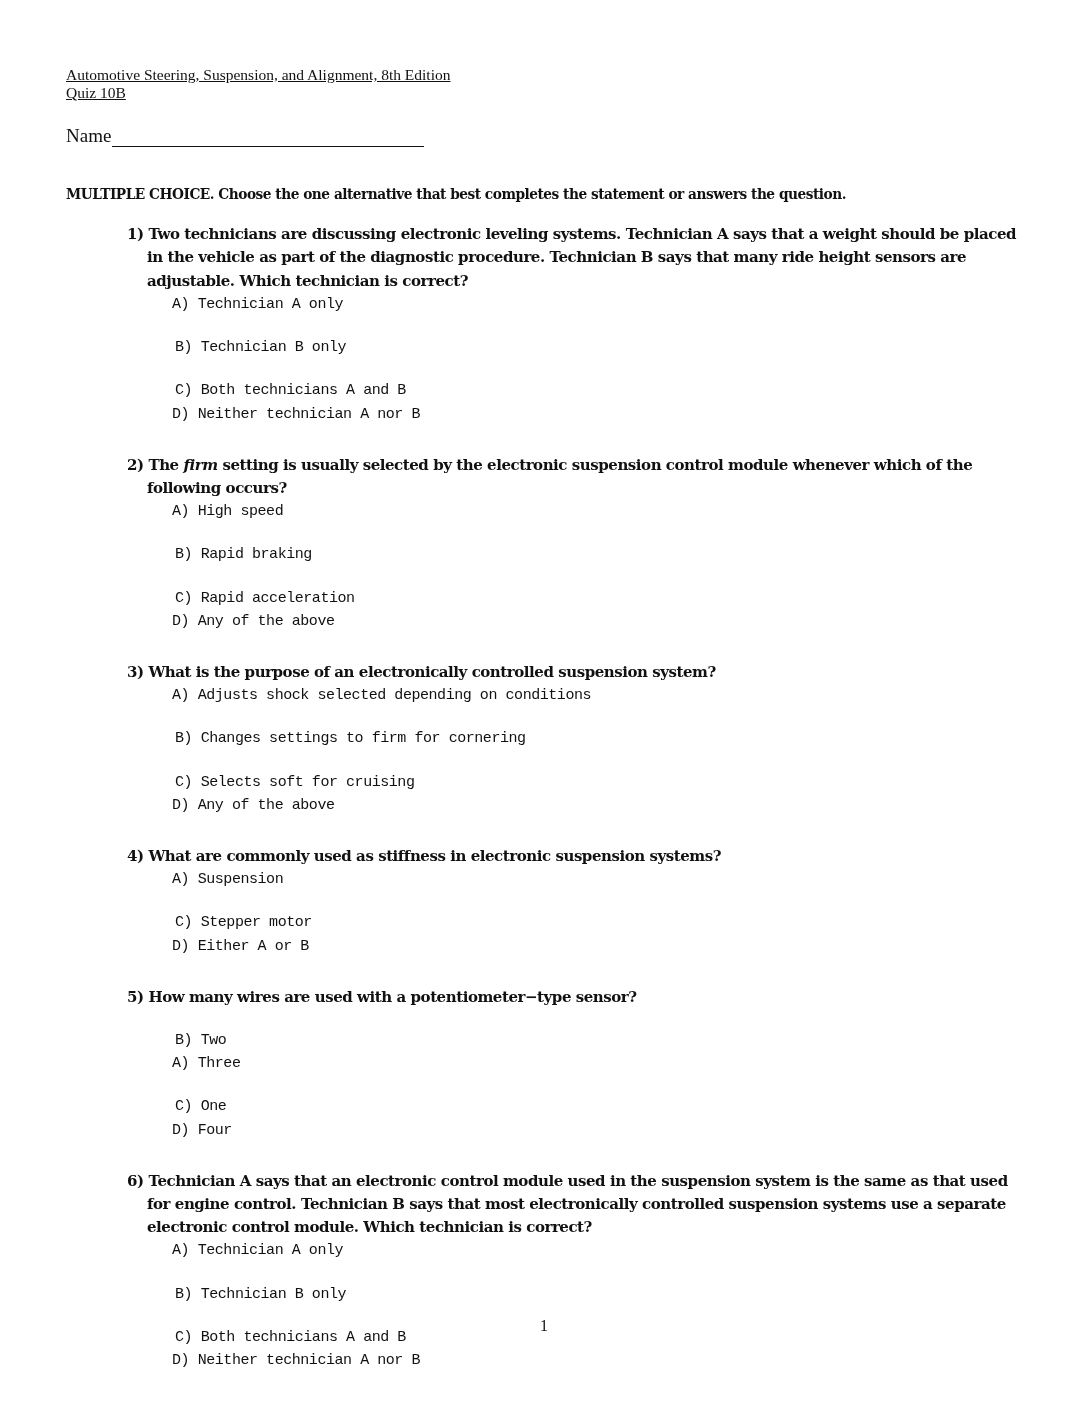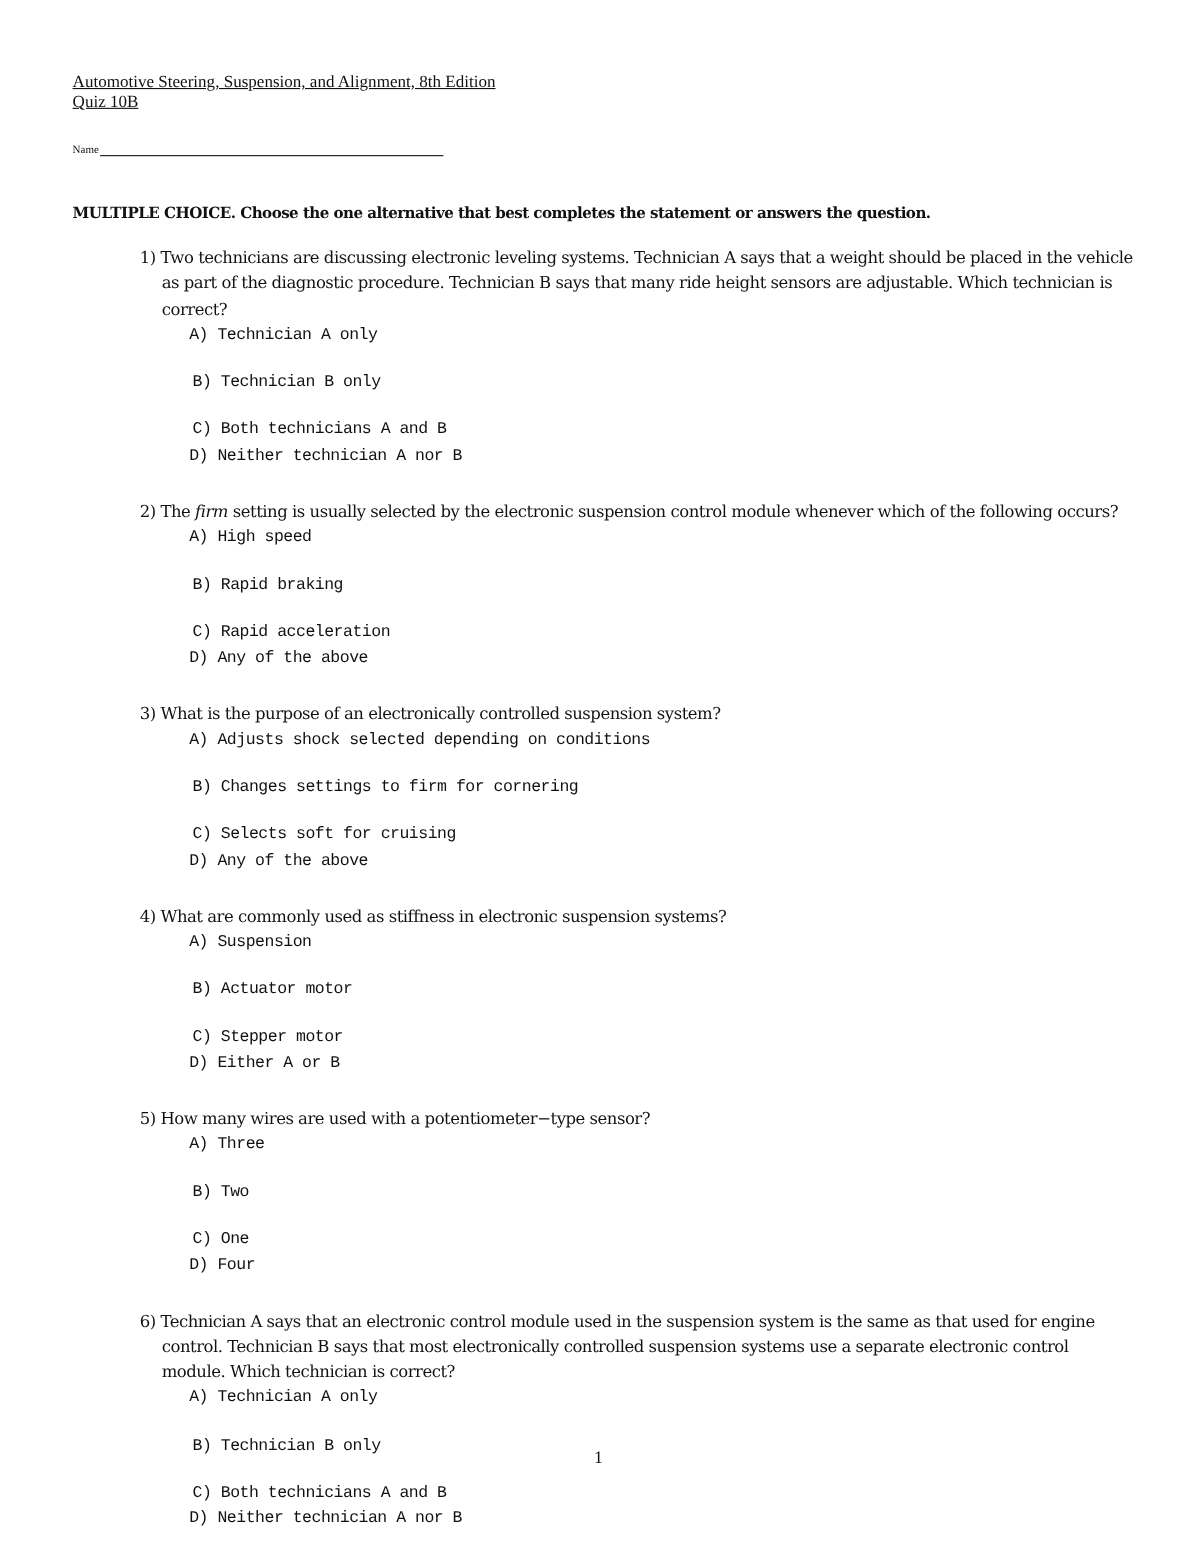--- a/index.html
+++ b/index.html
@@ -1,23 +1,23 @@
 <!DOCTYPE html>
 <html><head>
 <meta charset="utf-8">
 <style>
   html, body { margin: 0; padding: 0; background: #ffffff; }
   body { width: 1088px; height: 1408px; position: relative; overflow: hidden; color: #111; }
   .header { position: absolute; left: 66px; top: 66px; font-family: "Liberation Serif", serif; font-size: 15.5px; line-height: 18px; text-decoration: underline; }
-  .name-row { position: absolute; left: 66px; top: 125px; font-family: "Liberation Serif", serif; font-size: 10px; display: flex; align-items: flex-end; }
+  .name-row { position: absolute; left: 66px; top: 125px; font-family: "Liberation Serif", serif; font-size: 19px; display: flex; align-items: flex-end; }
   .name-line { display: inline-block; width: 312px; border-bottom: 1px solid #111; height: 16px; margin-left: 1px; }
   .instructions { position: absolute; left: 66px; top: 186px; font-family: "DejaVu Serif", serif; font-weight: bold; font-size: 14px; letter-spacing: -0.5px; transform: scaleX(0.98); transform-origin: left; }
   .questions { position: absolute; left: 127px; top: 223px; width: 905px; font-family: "DejaVu Serif", serif; font-size: 15px; line-height: 23.3px; letter-spacing: -0.45px; }
   .question { margin-bottom: 27.5px; }
-  .stem { padding-left: 20px; text-indent: -20px; }
+  .stem { padding-left: 20px; text-indent: -20px; font-weight: bold; }
   .options { padding-left: 45px; }
   .opt { display: block; font-family: Liberation Mono, monospace; }
   .opt .letter { display: inline-block; }
   .opt.b, .opt.c { padding-left: 3px; margin-top: 20px; }
   .page-num { position: absolute; left: 0; right: 0; top: 1317px; text-align: center; font-family: "Liberation Serif", serif; font-size: 16px; }
 </style>
 </head>
 <body>
 
 <div class="header">
@@ -61,31 +61,30 @@
       <span class="opt b"><span class="letter">B)</span> <span>Changes settings to firm for cornering</span></span>
       <span class="opt c"><span class="letter">C)</span> <span>Selects soft for cruising</span></span>
       <span class="opt d"><span class="letter">D)</span> <span>Any of the above</span></span>
     </div>
   </div>
 
   <div class="question">
     <div class="stem"><span>4)</span> <span>What are commonly used as stiffness in electronic suspension systems?</span></div>
     <div class="options">
       <span class="opt a"><span class="letter">A)</span> <span>Suspension</span></span>
-      <span class="opt b"><span class="letter">B)</span> <span>Actuator motor</span></span>
       <span class="opt c"><span class="letter">C)</span> <span>Stepper motor</span></span>
       <span class="opt d"><span class="letter">D)</span> <span>Either A or B</span></span>
     </div>
   </div>
 
   <div class="question">
     <div class="stem"><span>5)</span> <span>How many wires are used with a potentiometer−type sensor?</span></div>
     <div class="options">
+      <span class="opt b"><span class="letter">B)</span> <span>Two</span></span>
       <span class="opt a"><span class="letter">A)</span> <span>Three</span></span>
-      <span class="opt b"><span class="letter">B)</span> <span>Two</span></span>
       <span class="opt c"><span class="letter">C)</span> <span>One</span></span>
       <span class="opt d"><span class="letter">D)</span> <span>Four</span></span>
     </div>
   </div>
 
   <div class="question">
     <div class="stem"><span>6)</span> <span>Technician A says that an electronic control module used in the suspension system is the same as that used for engine control. Technician B says that most electronically controlled suspension systems use a separate electronic control module. Which technician is correct?</span></div>
     <div class="options">
       <span class="opt a"><span class="letter">A)</span> <span>Technician A only</span></span>
       <span class="opt b"><span class="letter">B)</span> <span>Technician B only</span></span>

